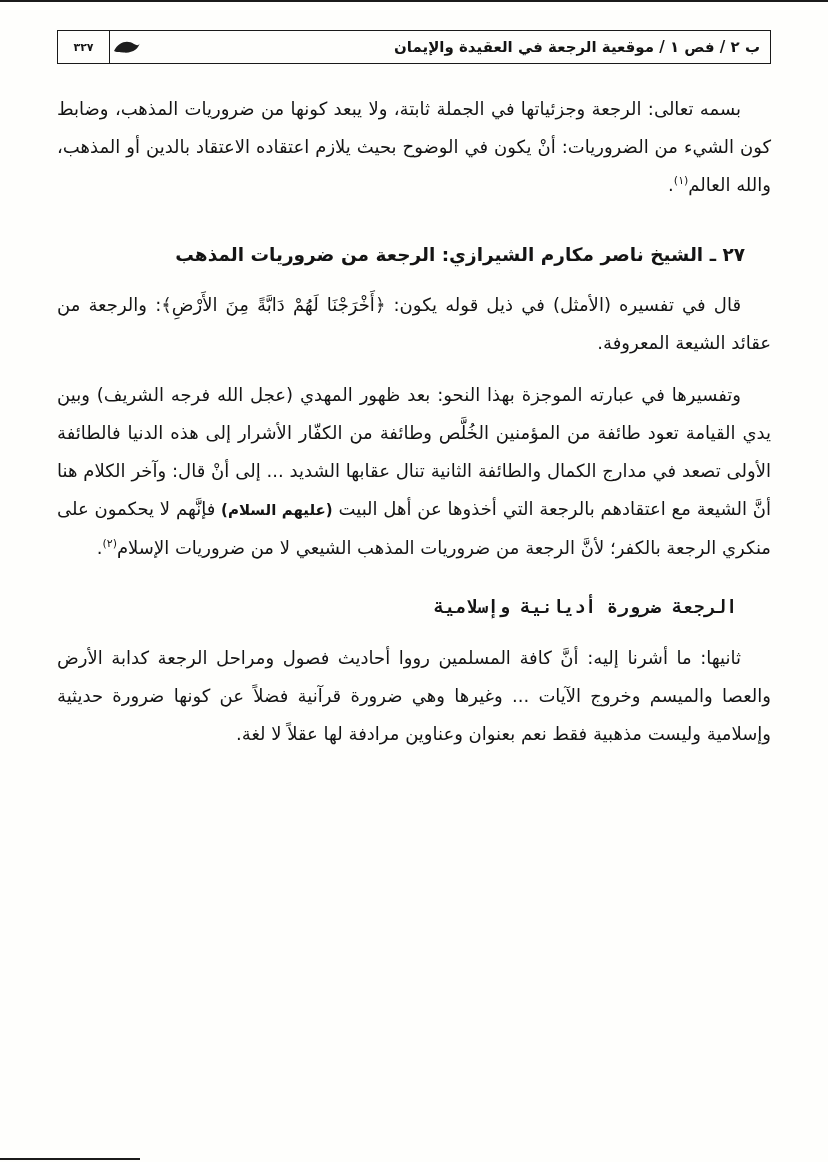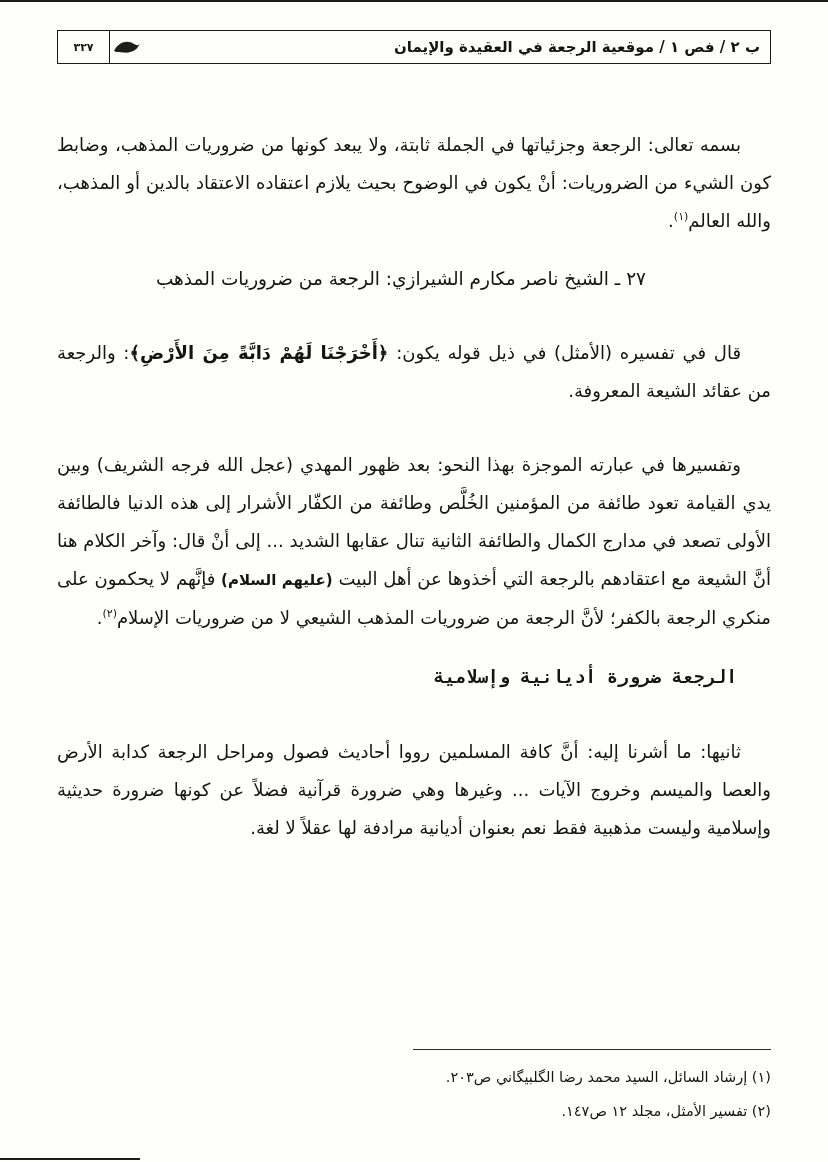--- a/index.html
+++ b/index.html
@@ -54,31 +54,30 @@
   }
 
   
   .body-text { padding-top: 26px; }
   .para {
     font-size: 18px;
     line-height: 38px;
     text-align: justify;
     margin: 0 0 14px 0;
   }
-  .indent { text-indent: 30px; margin-top: 36px; }
+  .indent { text-indent: 30px; }
   .fn-marker { font-size: 11px; line-height: 0; }
   .heading {
     font-size: 18.5px;
-    font-weight: normal;
+    font-weight: bold;
     line-height: 38px;
-    margin: 20px 0 12px 0;
+    margin: 32px 0 12px 0;
     text-indent: 26px;
-    text-align: center;
   }
-  .verse { font-weight: bold; }
+  .verse { font-weight: normal; }
   .honorific { font-size: 15px; font-weight: bold; }
   .subheading {
     font-size: 18px;
     font-weight: bold;
     line-height: 38px;
     margin: 22px 0 12px 0;
     text-indent: 34px;
     font-family: Liberation Mono, monospace;
   }
 
@@ -127,25 +126,20 @@
 
     <h2 class="heading">٢٧ ـ الشيخ ناصر مكارم الشيرازي: الرجعة من ضروريات المذهب</h2>
 
     <p class="para indent"><span>قال في تفسيره (الأمثل) في ذيل قوله يكون: </span><span class="verse">﴿أَخْرَجْنَا لَهُمْ دَابَّةً مِنَ الأَرْضِ﴾</span><span>: والرجعة من عقائد الشيعة المعروفة.</span></p>
 
     <p class="para indent"><span>وتفسيرها في عبارته الموجزة بهذا النحو: بعد ظهور المهدي (عجل الله فرجه الشريف) وبين يدي القيامة تعود طائفة من المؤمنين الخُلَّص وطائفة من الكفّار الأشرار إلى هذه الدنيا فالطائفة الأولى تصعد في مدارج الكمال والطائفة الثانية تنال عقابها الشديد ... إلى أنْ قال: وآخر الكلام هنا أنَّ الشيعة مع اعتقادهم بالرجعة التي أخذوها عن أهل البيت </span><span class="honorific">(عليهم السلام)</span><span> فإنَّهم لا يحكمون على منكري الرجعة بالكفر؛ لأنَّ الرجعة من ضروريات المذهب الشيعي لا من ضروريات الإسلام</span><sup class="fn-marker">(٢)</sup><span>.</span></p>
 
     <h3 class="subheading">الرجعة ضرورة أديانية وإسلامية</h3>
 
 
-    <p class="para indent">ثانيها: ما أشرنا إليه: أنَّ كافة المسلمين رووا أحاديث فصول ومراحل الرجعة كدابة الأرض والعصا والميسم وخروج الآيات ... وغيرها وهي ضرورة قرآنية فضلاً عن كونها ضرورة حديثية وإسلامية وليست مذهبية فقط نعم بعنوان أديانية مرادفة لها عقلاً لا لغة.</p>
+    <p class="para indent">ثانيها: ما أشرنا إليه: أنَّ كافة المسلمين رووا أحاديث فصول ومراحل الرجعة كدابة الأرض والعصا والميسم وخروج الآيات ... وغيرها وهي ضرورة قرآنية فضلاً عن كونها ضرورة حديثية وإسلامية وليست مذهبية فقط نعم بعنوان وعناوين مرادفة لها عقلاً لا لغة.</p>
 
   </main>
 
-  <footer class="page-footer">
-    <div class="fn-rule"></div>
-    <p class="footnote">(١) إرشاد السائل، السيد محمد رضا الگلبيگاني ص٢٠٣.</p>
-    <p class="footnote">(٢) تفسير الأمثل، مجلد ١٢ ص١٤٧.</p>
-  </footer>
 
   <div class="scan-line-bottom"></div>
 
 </div>
 
 </body></html>

